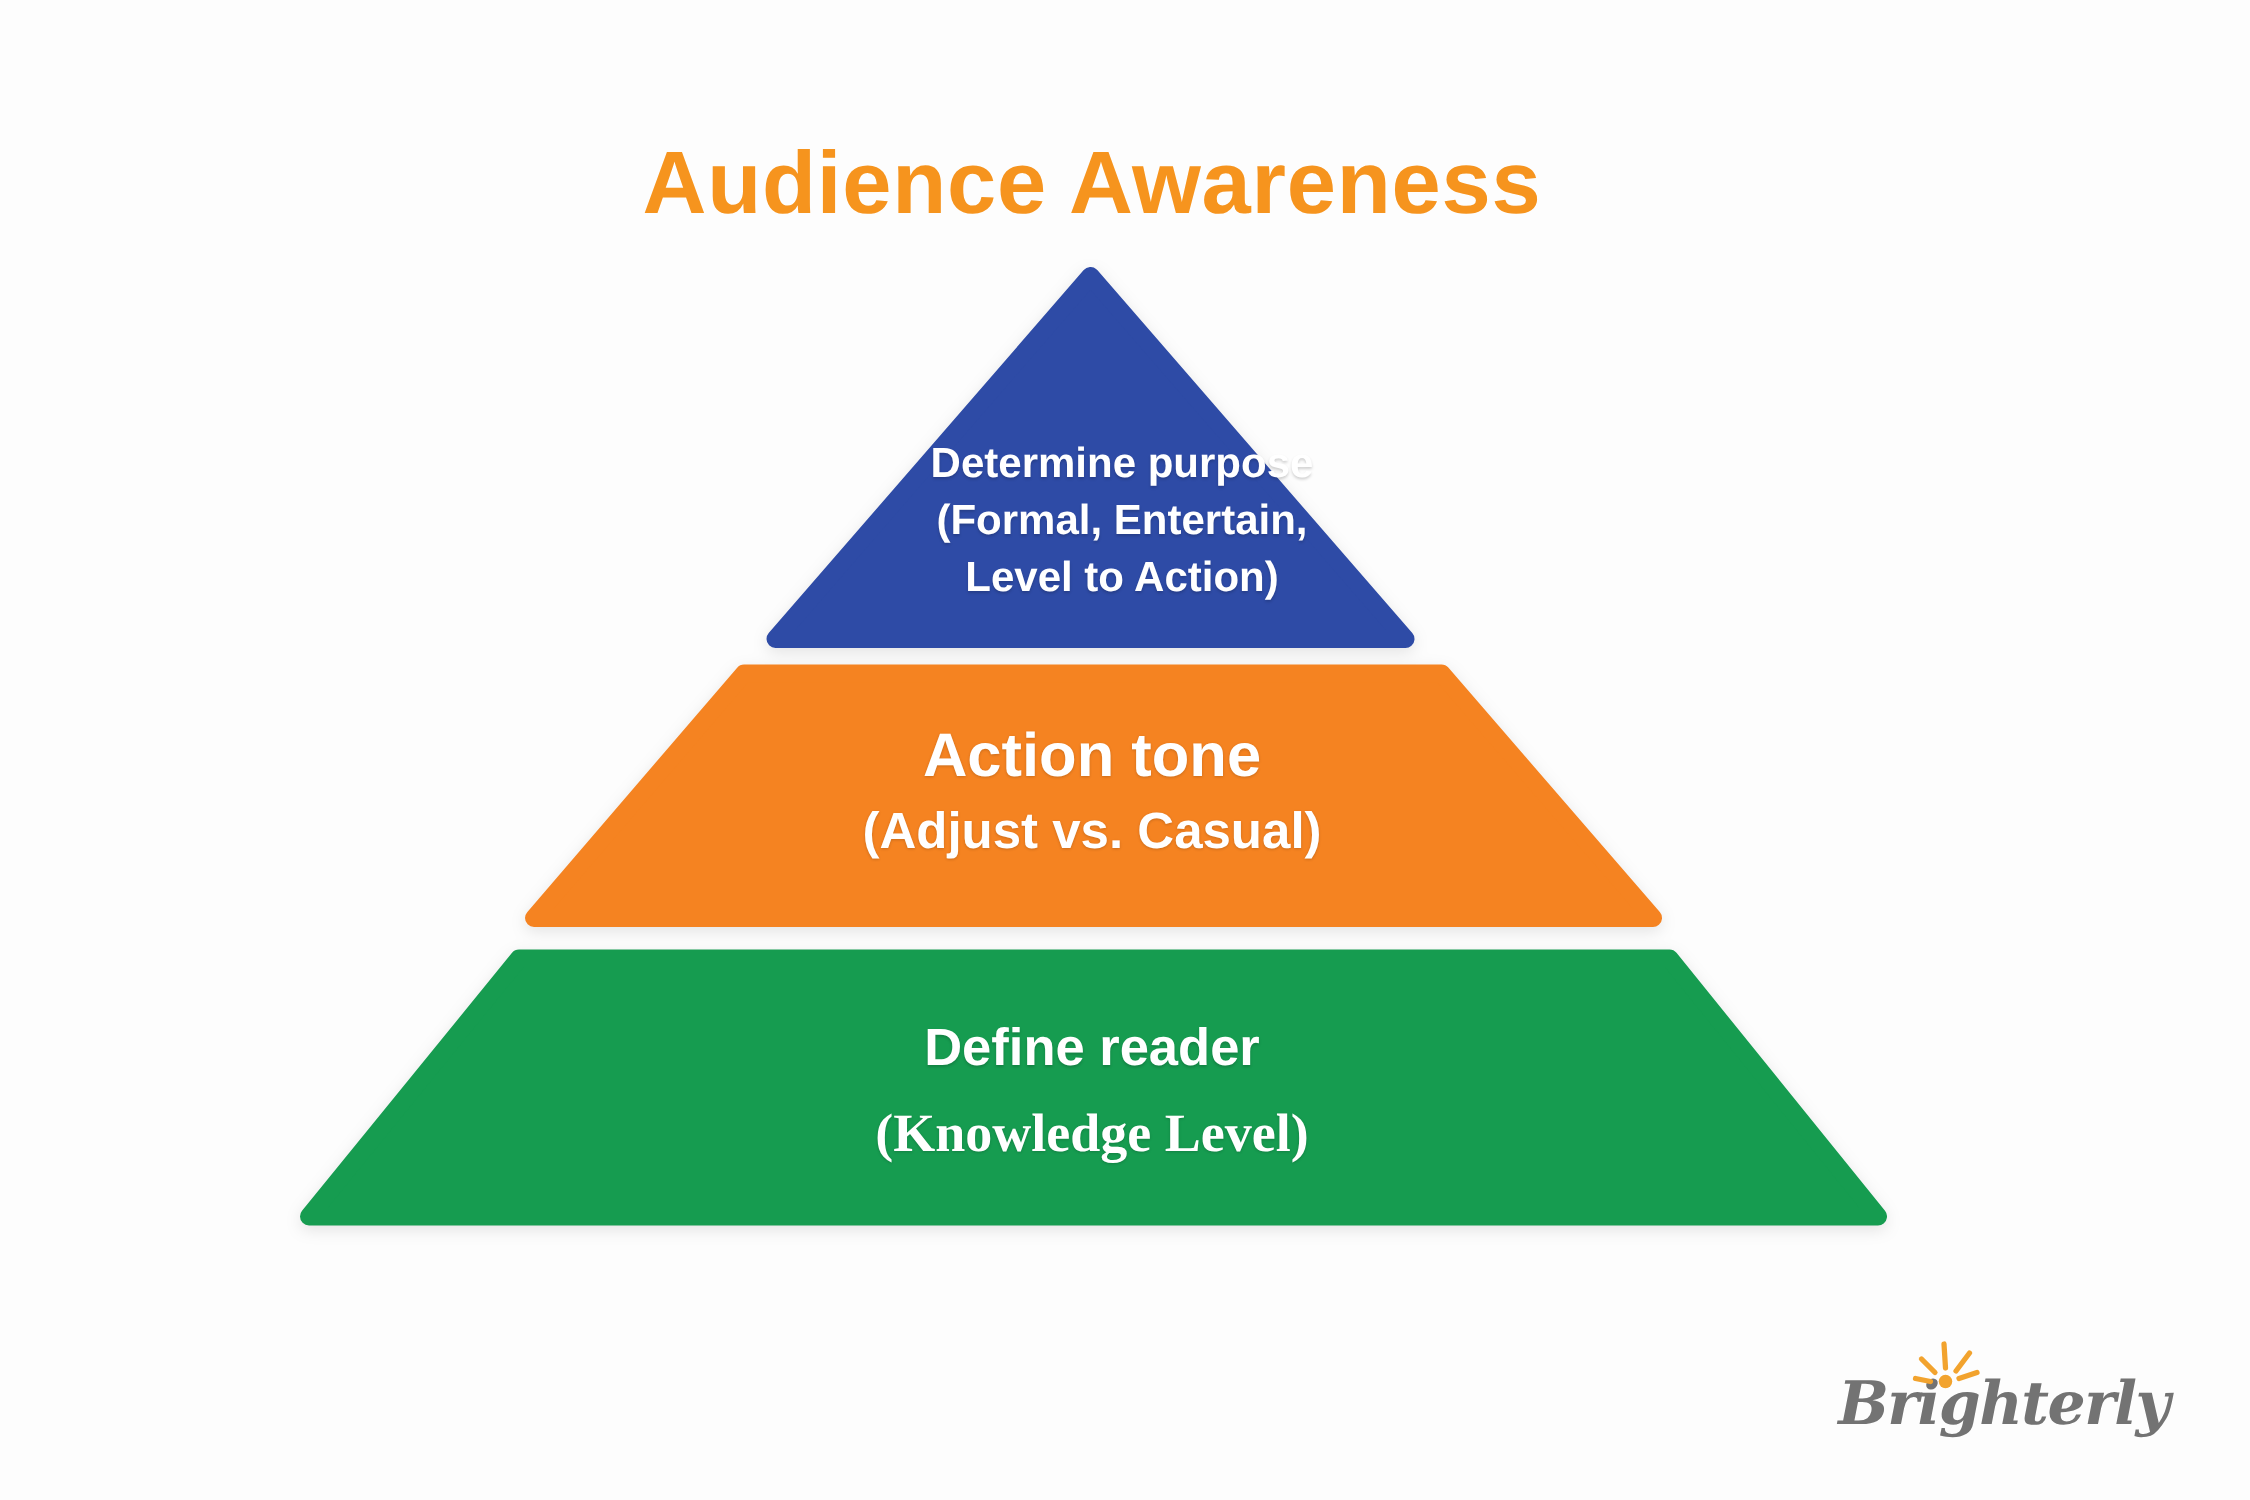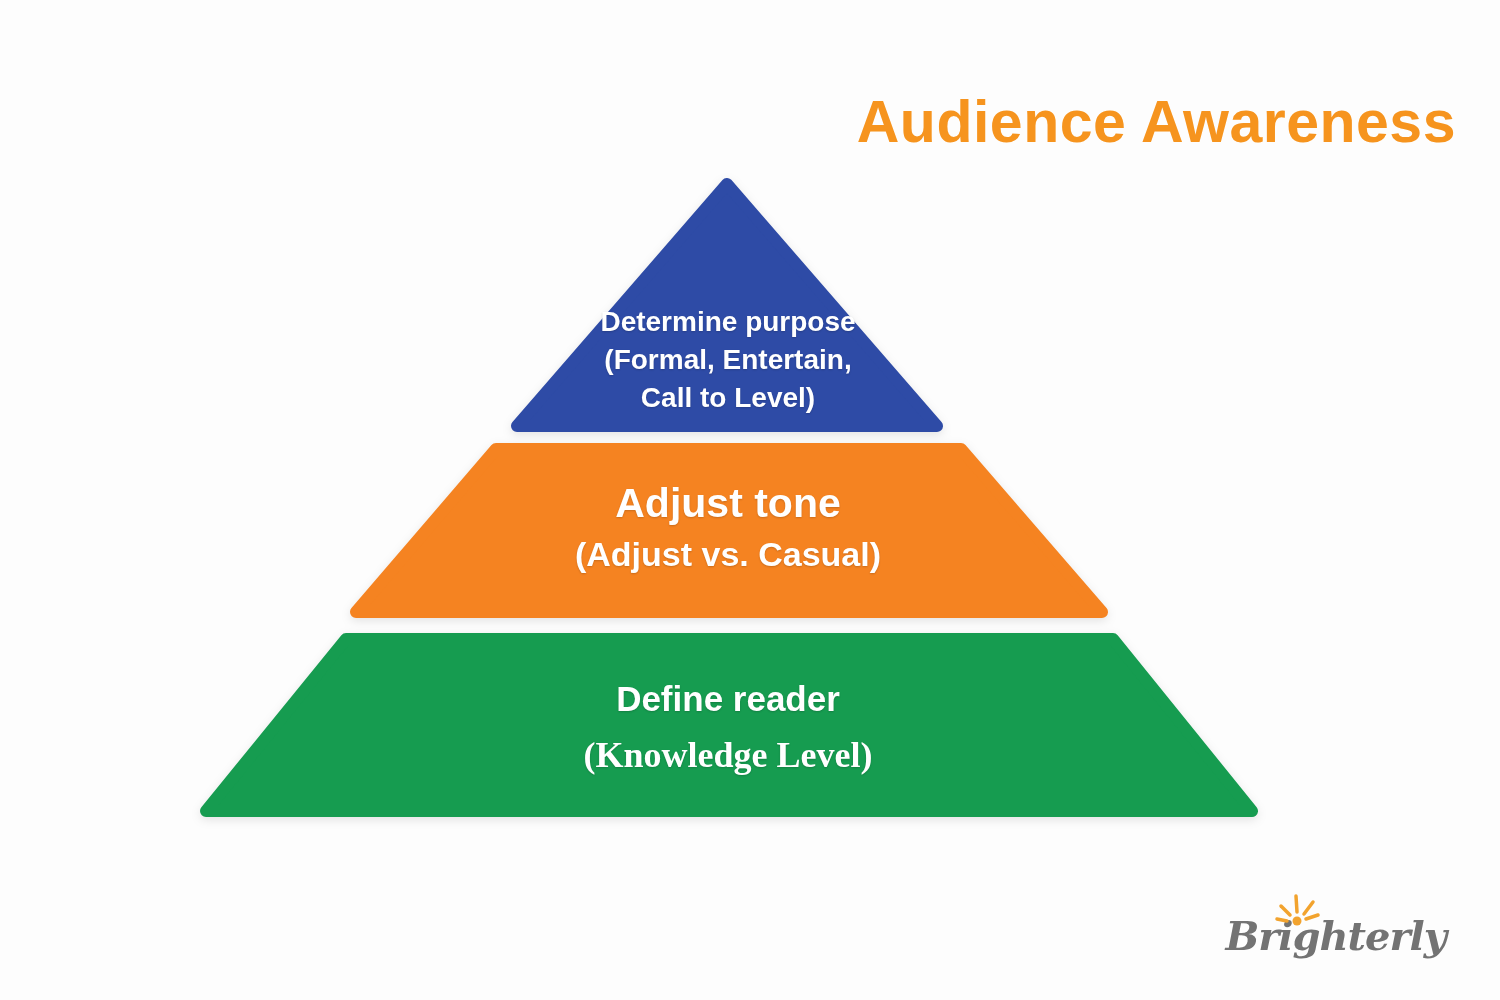--- a/index.html
+++ b/index.html
@@ -10,21 +10,21 @@
     background: #fdfdfd;
     overflow: hidden;
     font-family: "Liberation Sans", sans-serif;
   }
   .title {
     position: absolute;
     top: 88px;
     left: 0;
     width: 1456px;
     margin: 0;
-    text-align: right;
+    text-align: center;
     font-size: 59px;
     font-weight: 800;
     letter-spacing: 0.5px;
   }
   .pyramid-svg {
     position: absolute;
     top: 0;
     left: 0;
     width: 1500px;
     height: 1000px;
@@ -37,21 +37,21 @@
   .level-text {
     position: absolute;
     left: 728px;
     transform: translateX(-50%);
     text-align: center;
     color: #ffffff;
     font-weight: 700;
     white-space: nowrap;
     text-shadow: 0 1px 2px rgba(0,0,0,0.18);
   }
-  .level-text.top    { top: 303px; font-size: 28px; line-height: 38px; }
+  .level-text.top    { top: 290px; font-size: 28px; line-height: 38px; margin-left: 20px; }
   .level-text.middle { top: 478px; }
   .level-text.middle .line1 { font-size: 41px; line-height: 50px; }
   .level-text.middle .line2 { font-size: 34px; line-height: 44px; margin-top: 4px; }
   .level-text.bottom { top: 672px; }
   .level-text.bottom .line1 { font-size: 35px; line-height: 54px; }
   .level-text.bottom .line2 { font-size: 36px; line-height: 46px; margin-top: 6px; font-family: Liberation Serif, serif; }
   .logo {
     position: absolute;
     right: 54px;
     bottom: 26px;
@@ -79,25 +79,25 @@
 
   <svg class="pyramid-svg" viewBox="0 0 1500 1000" aria-hidden="true">
     <path class="shape" d="M727,184 L937,426 L517,426 Z" fill="#2E4BA6" stroke="#2E4BA6"></path>
     <path class="shape" d="M496,449 L961,449 L1102,612 L356,612 Z" fill="#F58321" stroke="#F58321"></path>
     <path class="shape" d="M346,639 L1113,639 L1252,811 L206,811 Z" fill="#169C50" stroke="#169C50"></path>
   </svg>
 
   <div class="level-text top">
     <div class="line">Determine purpose</div>
     <div class="line">(Formal, Entertain,</div>
-    <div class="line">Call to Level)</div>
+    <div class="line">Level to Action)</div>
   </div>
 
   <div class="level-text middle">
-    <div class="line1">Adjust tone</div>
+    <div class="line1">Action tone</div>
     <div class="line2">(Adjust vs. Casual)</div>
   </div>
 
   <div class="level-text bottom">
     <div class="line1">Define reader</div>
     <div class="line2">(Knowledge Level)</div>
   </div>
 
   <div class="logo">
     <svg class="sun" width="52" height="42" viewBox="0 0 52 42" aria-hidden="true">

